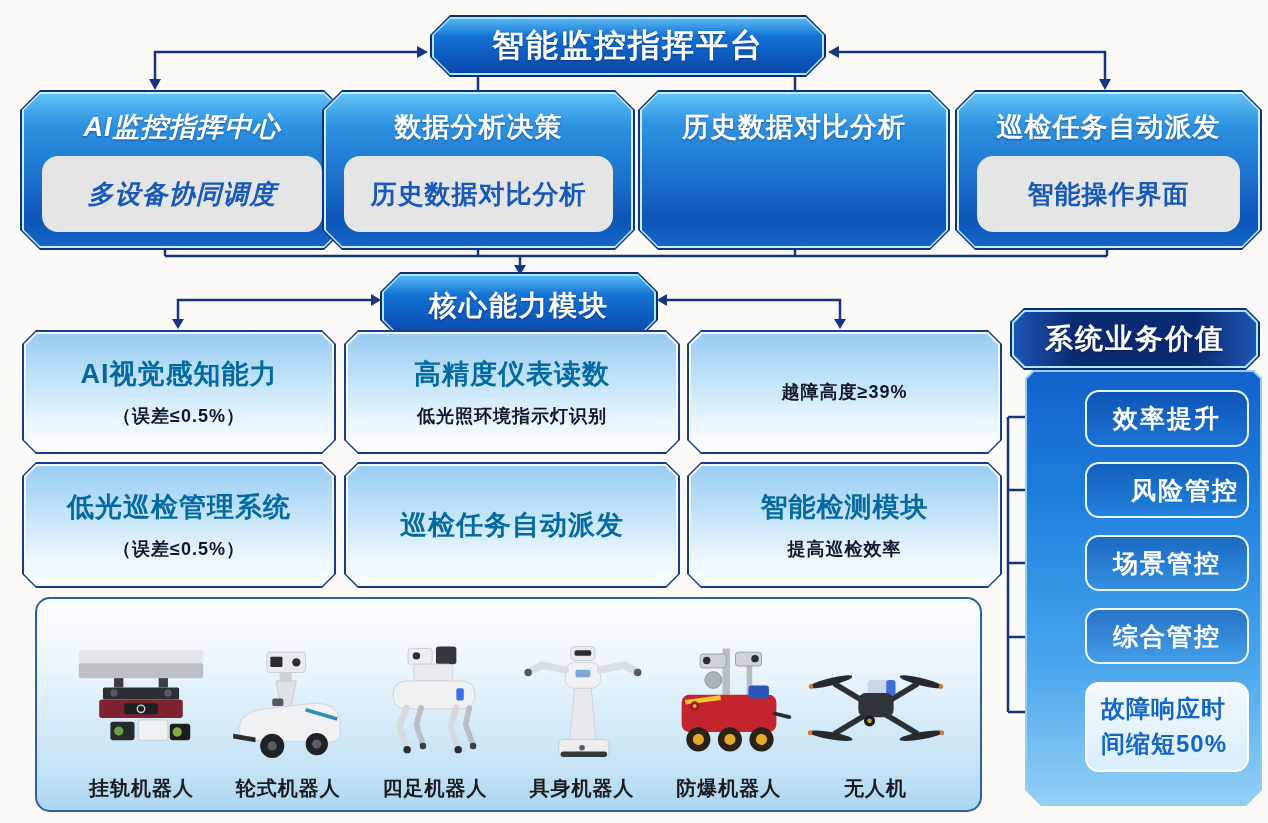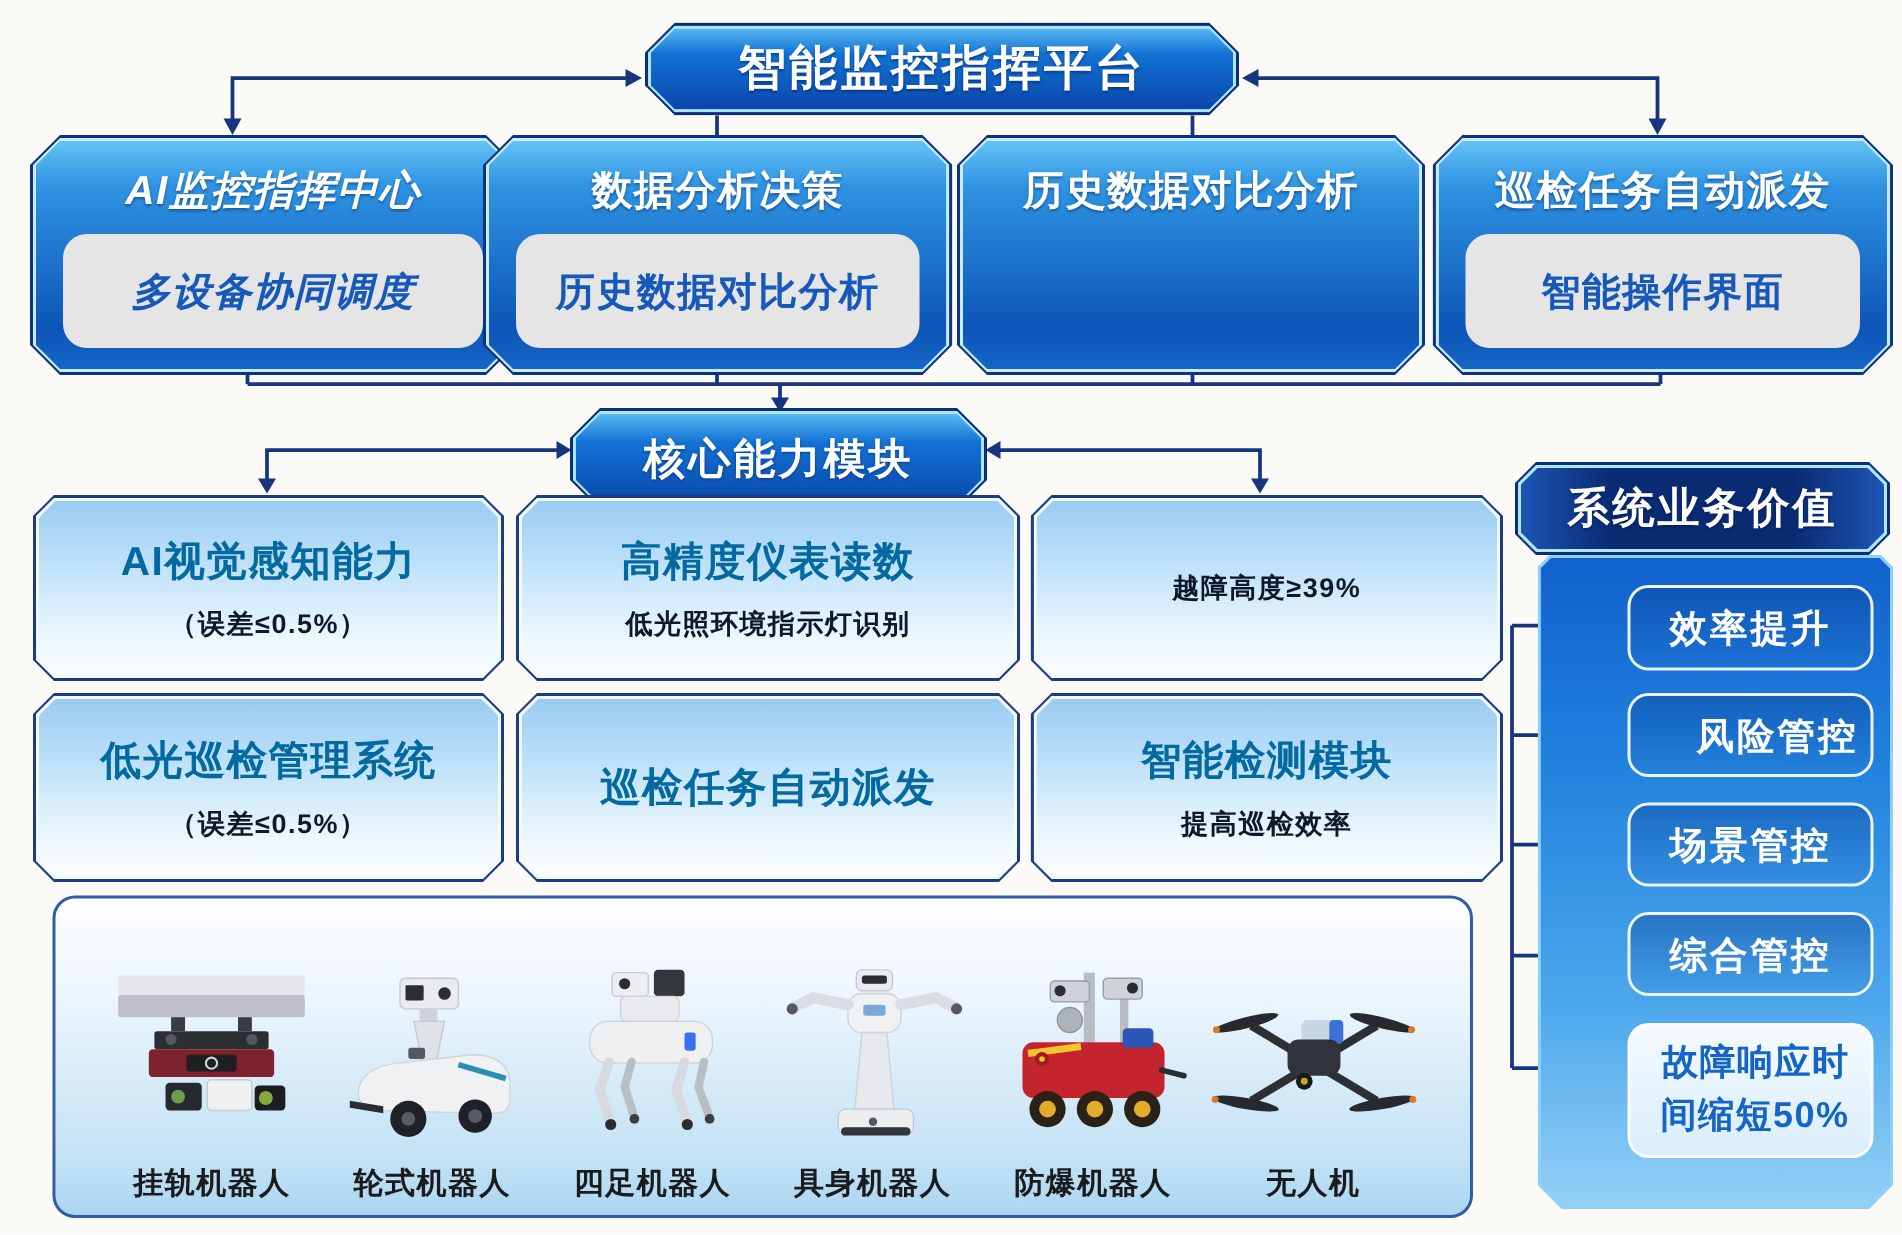--- a/index.html
+++ b/index.html
@@ -81,21 +81,21 @@
         background:linear-gradient(180deg,#1261cc 0%,#1f80dd 30%,#4aa6ec 68%,#93d0f5 100%);
         clip-path:polygon(7px 0,calc(100% - 7px) 0,100% 7px,100% calc(100% - 15px),calc(100% - 15px) 100%,15px 100%,0 calc(100% - 15px),0 7px); }
   .vi { position:absolute; left:28px; width:164px; border:2px solid rgba(255,255,255,.92); border-radius:14px;
         display:flex; align-items:center; justify-content:center; color:#ffffff; font-size:25px; font-weight:bold; letter-spacing:2px;
         background:linear-gradient(180deg,rgba(10,62,148,.40),rgba(44,124,208,.16));margin-left:32px; }
   .vi1 { top:20px;  height:57px; }
   .vi2 { top:92px;  height:56px;padding-left:36px; }
   .vi3 { top:165px; height:56px; }
   .vi4 { top:238px; height:56px; }
   .vi5 { top:312px; height:90px; background:linear-gradient(180deg,#f4faff,#d9edfb); color:#1565c8;
-         font-size:24px; letter-spacing:1px; line-height:1.45; text-align:right; padding:4px 14px; }
+         font-size:24px; letter-spacing:1px; line-height:1.45; text-align:left; padding:4px 14px; }
 </style>
 </head>
 <body>
 
 <div class="canvas">
 
   <svg class="connectors" width="1268" height="823" viewBox="0 0 1268 823">
     <g stroke="#17357f" stroke-width="2.5" fill="none">
 
       <path d="M155,80 L155,52 L418,52"></path>

